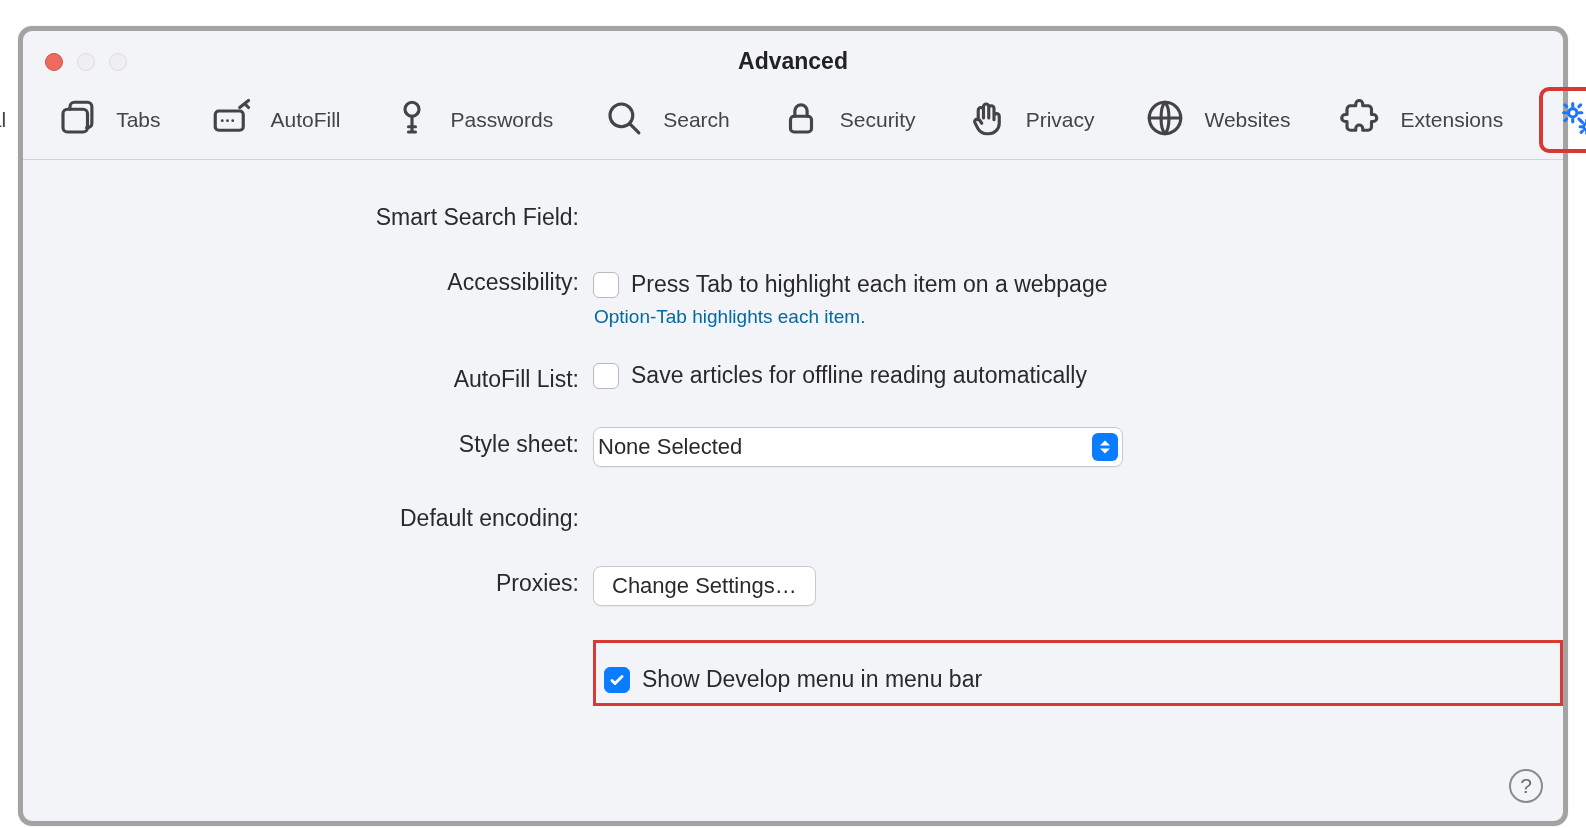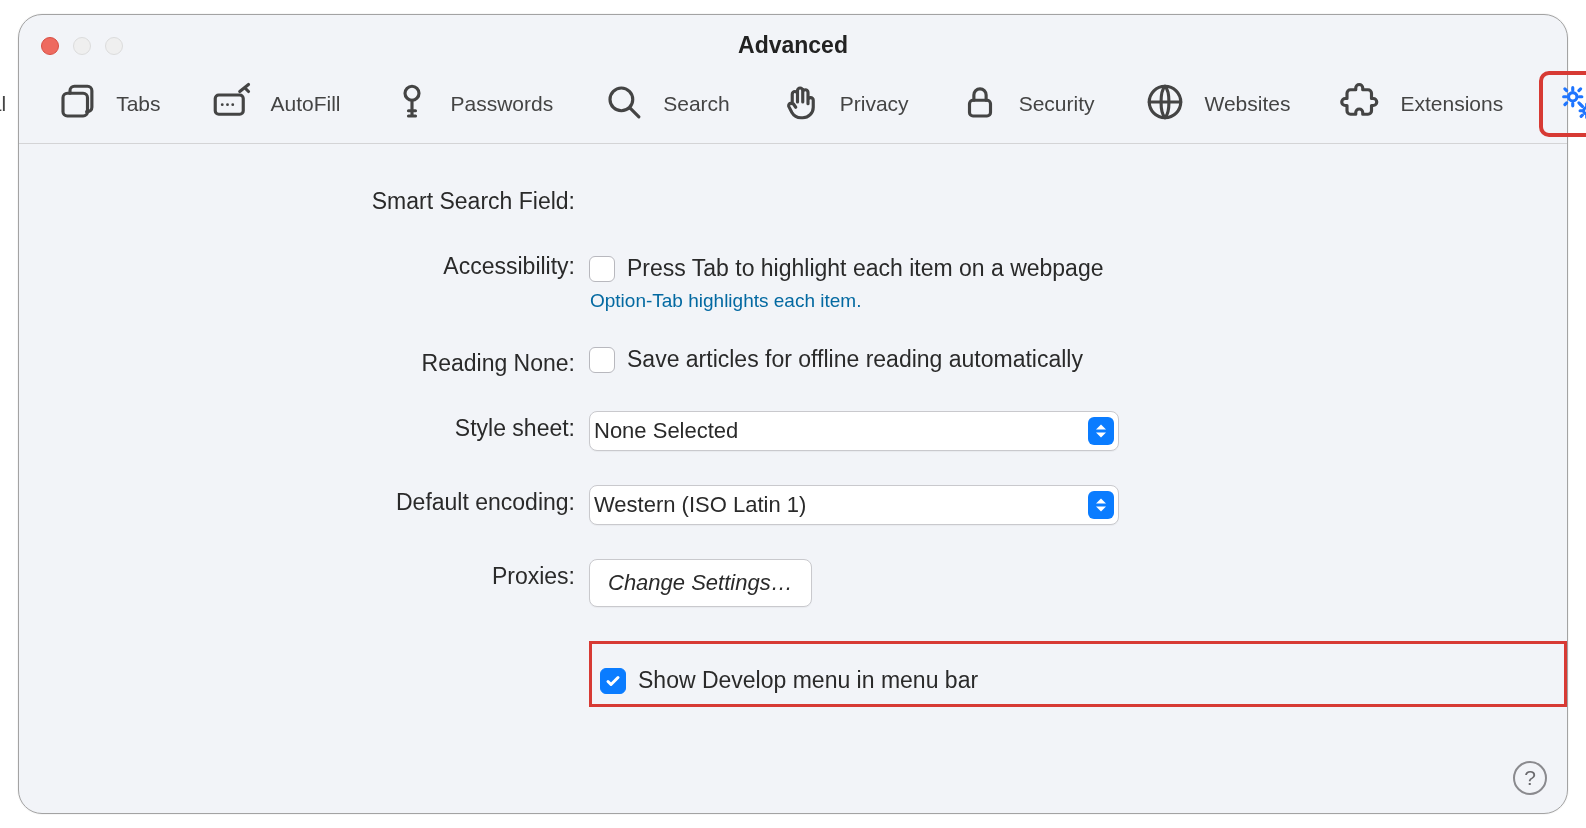--- a/index.html
+++ b/index.html
@@ -1,17 +1,17 @@
 <!DOCTYPE html>
 <html><head>
 <meta charset="utf-8">
 <style>
 * { margin:0; padding:0; box-sizing:border-box; font-family:-apple-system,BlinkMacSystemFont,"Segoe UI",Helvetica,Arial,sans-serif; }
 body { background:#fff; width:1586px; height:828px; overflow:hidden; }
-.window { width:1550px; height:800px; margin:14px auto; background:#f2f4f8; border-radius:24px; border:1px solid #a3a3a3; box-shadow:0 0 0 1px rgba(0,0,0,.03); position:relative; }
+.window { width:1550px; height:800px; margin:26px auto; background:#f2f4f8; border-radius:14px; border:5px solid #a3a3a3; box-shadow:0 0 0 1px rgba(0,0,0,.03); position:relative; }
 .traffic { position:absolute; top:22px; left:22px; display:flex; gap:14px; }
 .dot { width:18px; height:18px; border-radius:50%; }
 .dot.red   { background:#ee6a5f; border:1px solid #d84e43; }
 .dot.min   { background:#efefef; border:1px solid #dcdcdc; }
 .dot.max   { background:#efefef; border:1px solid #dcdcdc; }
 .title { text-align:center; font-weight:700; font-size:23px; color:#222; padding-top:17px; }
 .toolbar { display:flex; justify-content:center; gap:22px; margin-top:12px; padding-bottom:6px; border-bottom:1px solid #d4d4d6; }
 .tab { display:flex; flex-direction:row; align-items:center; gap:18px; padding:6px 14px 6px; border-radius:10px; cursor:pointer; color:#444; }
 .tab.active { border:4px solid #d73a34; color:#1f75ff; }
 .tab svg { width:42px; height:42px; stroke:#444; stroke-width:1.8; fill:none; stroke-linecap:round; stroke-linejoin:round; }
@@ -28,21 +28,21 @@
 .hint { font-size:19px; color:#0369a1; padding-left:1px; margin-top:2px; }
 .spacer { height:26px; }
 .stepper { display:flex; align-items:center; border:1px solid #d0d0d4; border-radius:7px; background:#f7f7f9; height:34px; overflow:hidden; margin-left:10px; }
 .stepper .val { width:44px; text-align:center; color:#9a9a9d; font-size:20px; }
 .stepper .arr { width:30px; height:100%; display:flex; align-items:center; justify-content:center; border-left:1px solid #d0d0d4; }
 .stepper .arr svg { width:12px; height:12px; fill:#7b7b7e; }
 .select { width:530px; height:40px; border:1px solid #c9c9cd; border-radius:8px; background:#fff; display:flex; align-items:center; padding:0 4px 0 4px; box-shadow:0 1px 1px rgba(0,0,0,.04); }
 .select .txt { flex:1; font-size:22px; color:#2a2a2a; }
 .select .caret { width:26px; height:28px; background:#0a7cff; border-radius:6px; display:flex; flex-direction:column; align-items:center; justify-content:center; gap:0px; }
 .select .caret svg { width:10px; height:7px; fill:#fff; }
-.btn { height:48px; border:1px solid #c9c9cd; border-radius:8px; background:#fff; padding:0 18px; display:flex; align-items:center; font-size:22px; color:#2a2a2a; box-shadow:0 1px 1px rgba(0,0,0,.04);font-style:italic; }
+.btn { height:40px; border:1px solid #c9c9cd; border-radius:8px; background:#fff; padding:0 18px; display:flex; align-items:center; font-size:22px; color:#2a2a2a; box-shadow:0 1px 1px rgba(0,0,0,.04); }
 .highlight { border:3px solid #d73a34; padding:23px 12px 10px 8px; display:inline-flex; }
 .help { position:absolute; bottom:18px; right:20px; width:34px; height:34px; border-radius:50%; border:2px solid #8a8a8e; color:#6a6a6e; display:flex; align-items:center; justify-content:center; font-size:21px; background:#f2f4f8; }
 </style>
 </head>
 <body>
 
 <div class="window">
 
   <div class="traffic">
     <div class="dot red"></div>
@@ -86,30 +86,30 @@
     </div>
     <div class="tab">
       <span><svg viewBox="0 0 24 24">
             <circle cx="10.5" cy="10.5" r="6.5"></circle>
             <path d="M15.5 15.5l5 5"></path>
           </svg></span>
       <span class="lbl">Search</span>
     </div>
     <div class="tab">
       <span><svg viewBox="0 0 24 24">
-            <path d="M7 13V7.5a1.5 1.5 0 0 1 3 0V12M10 12V5.5a1.5 1.5 0 0 1 3 0V12M13 12V6.5a1.5 1.5 0 0 1 3 0V13M16 13v-2a1.5 1.5 0 0 1 3 0v4a6 6 0 0 1-6 6h-1a6 6 0 0 1-5.2-3L5 14.5A1.6 1.6 0 0 1 7.6 13L9 15"></path>
-          </svg></span>
-      <span class="lbl">Privacy</span>
-    </div>
-    <div class="tab">
-      <span><svg viewBox="0 0 24 24">
             <rect x="6" y="11" width="12" height="9" rx="2"></rect>
             <path d="M8.5 11V8a3.5 3.5 0 0 1 7 0v3"></path>
           </svg></span>
       <span class="lbl">Security</span>
+    </div>
+    <div class="tab">
+      <span><svg viewBox="0 0 24 24">
+            <path d="M7 13V7.5a1.5 1.5 0 0 1 3 0V12M10 12V5.5a1.5 1.5 0 0 1 3 0V12M13 12V6.5a1.5 1.5 0 0 1 3 0V13M16 13v-2a1.5 1.5 0 0 1 3 0v4a6 6 0 0 1-6 6h-1a6 6 0 0 1-5.2-3L5 14.5A1.6 1.6 0 0 1 7.6 13L9 15"></path>
+          </svg></span>
+      <span class="lbl">Privacy</span>
     </div>
     <div class="tab">
       <span><svg viewBox="0 0 24 24">
             <circle cx="12" cy="12" r="9"></circle>
             <path d="M3 12h18M12 3c3 3 3 15 0 18M12 3c-3 3-3 15 0 18"></path>
           </svg></span>
       <span class="lbl">Websites</span>
     </div>
     <div class="tab">
       <span><svg viewBox="0 0 24 24">
@@ -143,21 +143,21 @@
           <div class="box"></div>
           <span>Press Tab to highlight each item on a webpage</span>
         </div>
         <div class="hint">Option-Tab highlights each item.</div>
       </div>
     </div>
 
     <div class="spacer"></div>
 
     <div class="row">
-      <div class="label">Reading None:</div>
+      <div class="label">AutoFill List:</div>
       <div class="field">
         <div class="chk">
           <div class="box"></div>
           <span>Save articles for offline reading automatically</span>
         </div>
       </div>
     </div>
 
     <div class="spacer"></div>
 
@@ -175,33 +175,20 @@
               </svg>
           </div>
         </div>
       </div>
     </div>
 
     <div class="spacer"></div>
 
     <div class="row">
       <div class="label">Default encoding:</div>
-      <div class="field">
-        <div class="select">
-          <div class="txt">Western (ISO Latin 1)</div>
-          <div class="caret">
-            <svg viewBox="0 0 10 6">
-                <path d="M5 0L0 5h10z"></path>
-              </svg>
-            <svg viewBox="0 0 10 6">
-                <path d="M5 6L0 1h10z"></path>
-              </svg>
-          </div>
-        </div>
-      </div>
     </div>
 
     <div class="spacer"></div>
 
     <div class="row">
       <div class="label">Proxies:</div>
       <div class="field">
         <div class="btn" style="width:fit-content;">
           <span>Change Settings…</span>
         </div>

